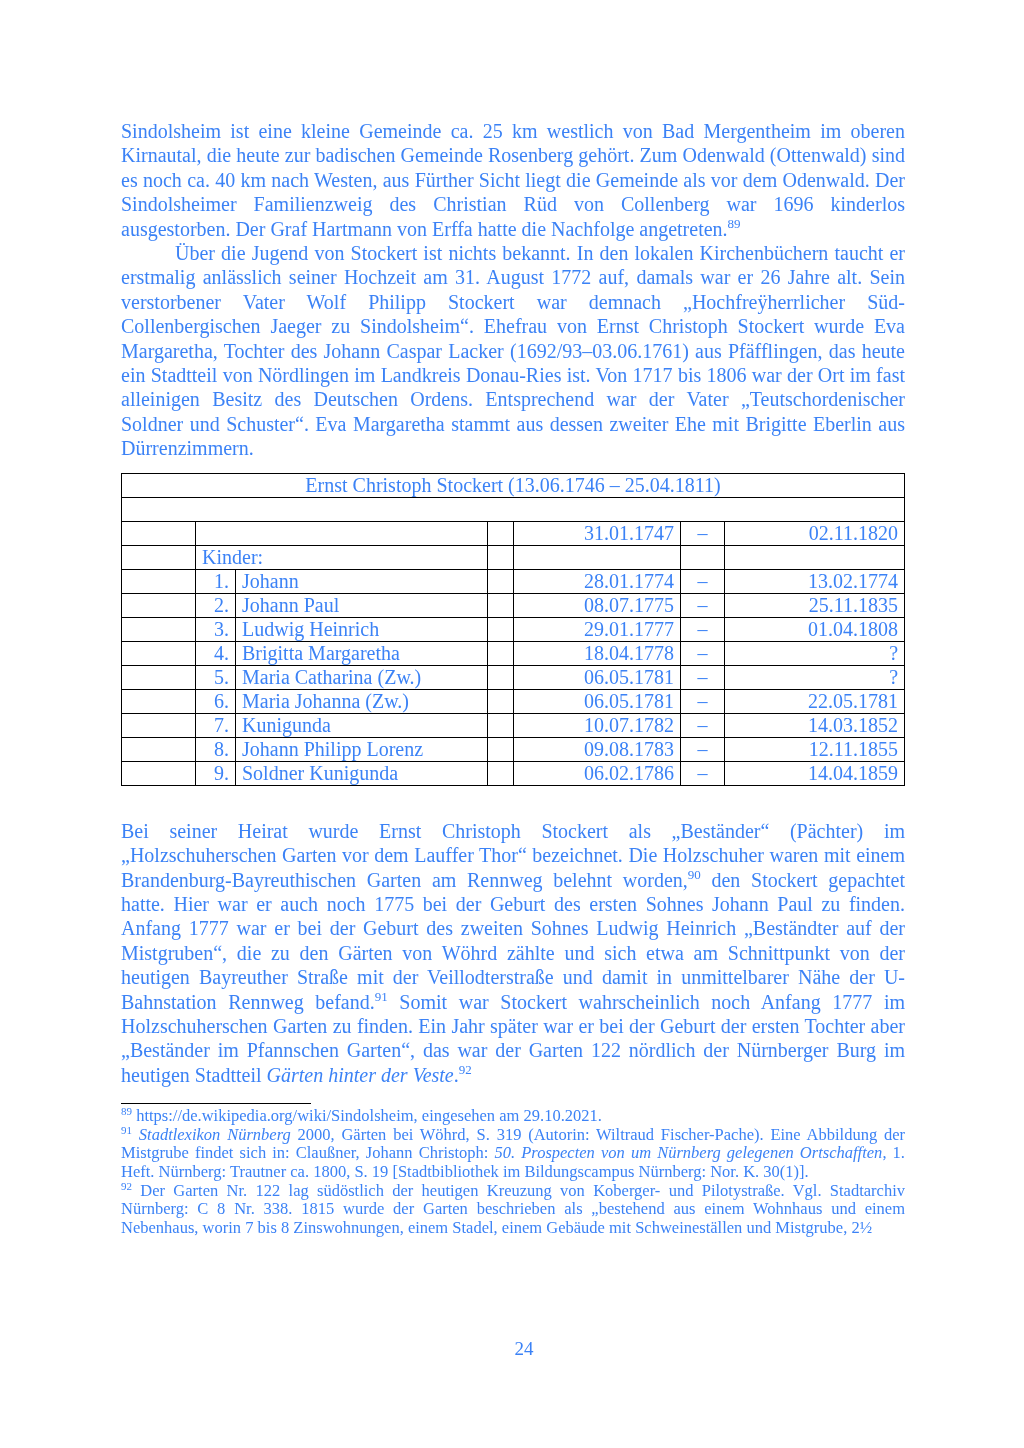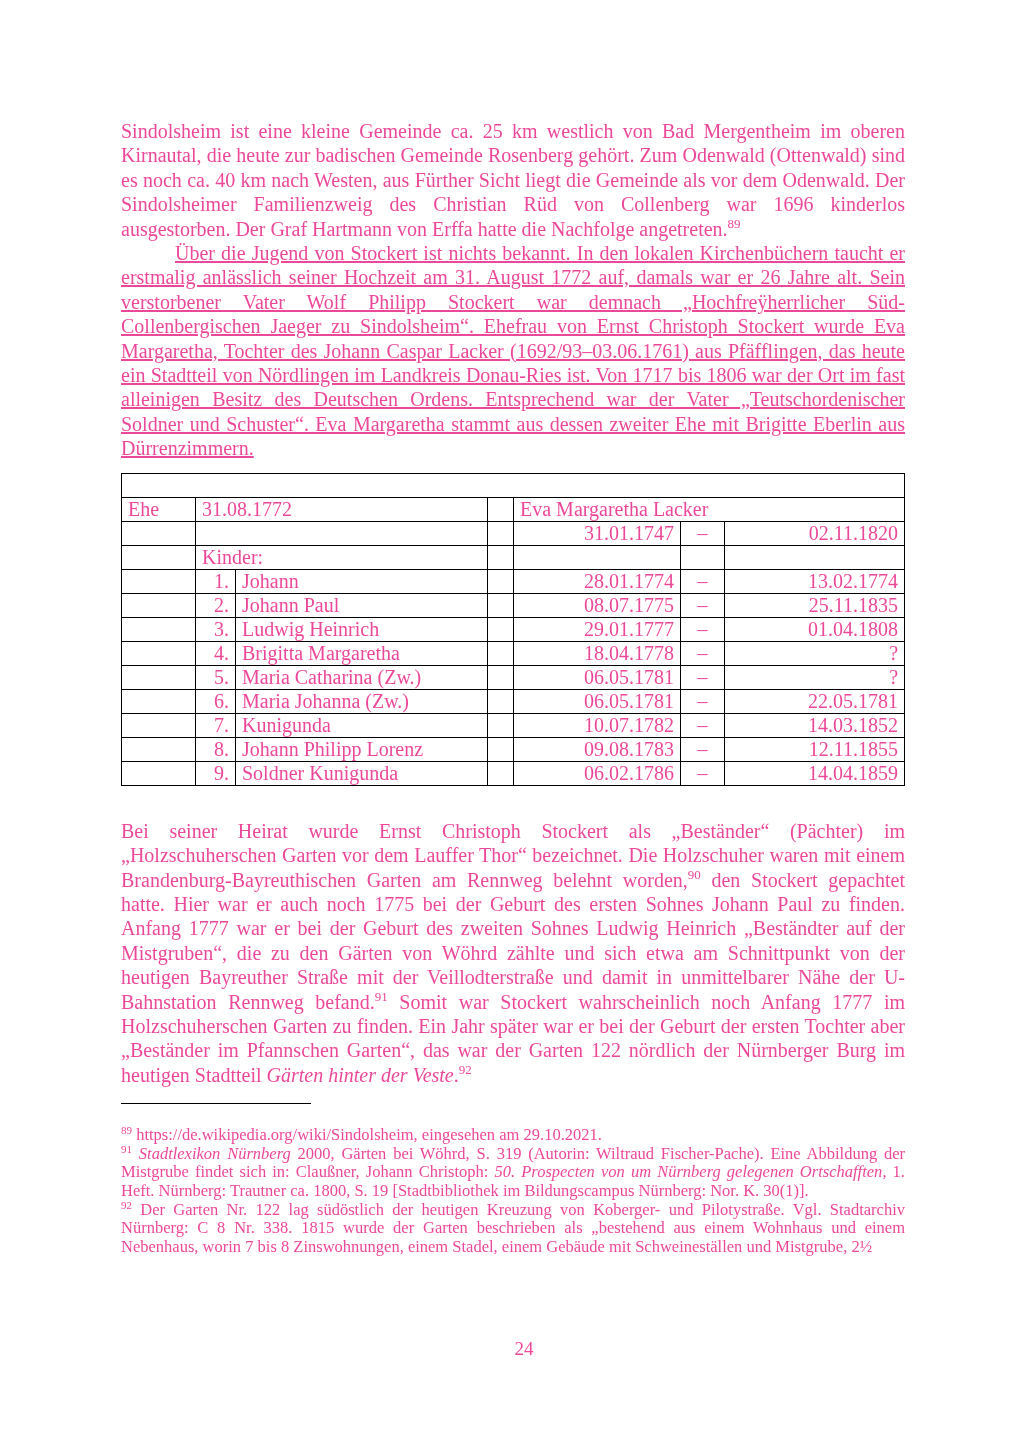--- a/index.html
+++ b/index.html
@@ -1,35 +1,35 @@
 <!DOCTYPE html>
 <html><head>
 <meta charset="utf-8">
 <style>
   * { margin:0; padding:0; box-sizing:border-box; }
   html, body { background:#ffffff; }
   .page {
     position:relative;
     width:1024px; height:1448px;
     background:#ffffff;
-    color:#ec4899;
+    color:#3b82f6;
     font-family:"Liberation Serif", serif;
     overflow:hidden;
   }
   .content {
     position:absolute;
     left:121px; top:119px;
     width:784px;
   }
   p.body {
     font-size:20px;
     line-height:24.4px;
     text-align:justify;
   }
-  p.indent { text-indent:54px;text-decoration:underline; }
+  p.indent { text-indent:54px; }
   sup.fnref {
     font-size:13px;
     vertical-align:super;
     line-height:0;
   }
   table.gen {
     border-collapse:collapse;
     table-layout:fixed;
     width:783px;
     margin-top:12px;
@@ -50,21 +50,21 @@
   td.lbl { text-align:left; padding-left:8px; }
   td.date { text-align:right; }
   td.dash { text-align:center; }
   p.after-table { margin-top:33px; }
   .fnsep {
     width:190px;
     border-top:1px solid #000;
     margin-top:16px;
   }
   .footnotes {
-    margin-top:22px;
+    margin-top:3px;
     font-size:16.5px;
     line-height:18.6px;
     text-align:justify;
   }
   .footnotes sup.fnref { font-size:11px; }
   .page-number {
     position:absolute;
     top:1338px; left:12px;
     width:100%;
     text-align:center;
@@ -86,28 +86,25 @@
       <colgroup>
         <col style="width:74px">
           <col style="width:40px">
           <col style="width:252px">
           <col style="width:26px">
           <col style="width:167px">
           <col style="width:44px">
           <col style="width:180px">
       </colgroup>
       <tbody>
+          <tr>
+        <td class="title-cell" colspan="7">Ernst Christoph Stockert (13.06.1746 – 25.04.1811)</td>
+      </tr>
       <tr>
         <td class="spacer-cell" colspan="7"></td>
-      </tr>
-      <tr>
-        <td class="lbl">Ehe</td>
-        <td class="lbl" colspan="2">31.08.1772</td>
-        <td></td>
-        <td class="lbl" colspan="3">Eva Margaretha Lacker</td>
       </tr>
       <tr>
         <td></td>
         <td colspan="2"></td>
         <td></td>
         <td class="date">31.01.1747</td>
         <td class="dash">–</td>
         <td class="date">02.11.1820</td>
       </tr>
       <tr>

